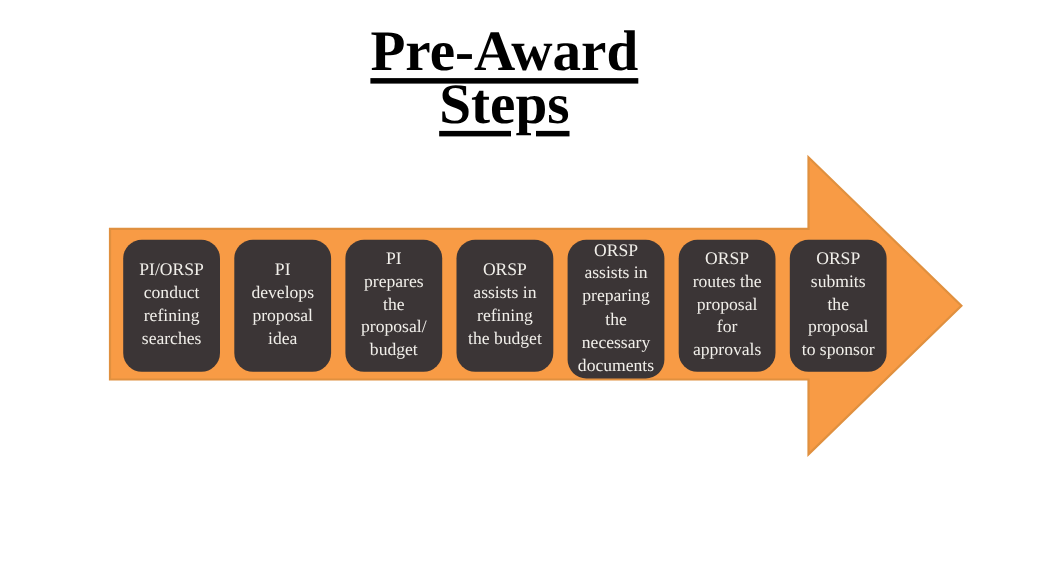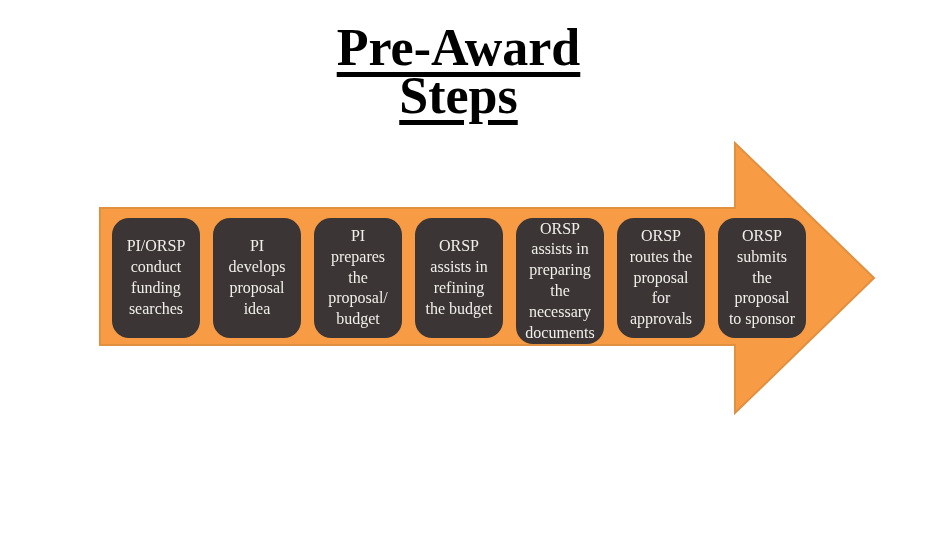--- a/index.html
+++ b/index.html
@@ -73,21 +73,21 @@
   <h1 class="title">Pre-Award
 Steps</h1>
 
   <svg class="arrow-svg" viewBox="0 0 945 533" xmlns="http://www.w3.org/2000/svg" aria-hidden="true">
     <polygon points="100,208 735,208 735,143 874,278 735,413 735,345 100,345"></polygon>
   </svg>
 
   <div class="step-box" style="left:112px;">
     <div class="step-label">PI/ORSP
 conduct
-funding
+refining
 searches</div>
   </div>
 
   <div class="step-box" style="left:213px;">
     <div class="step-label">PI
 develops
 proposal
 idea</div>
   </div>
 

